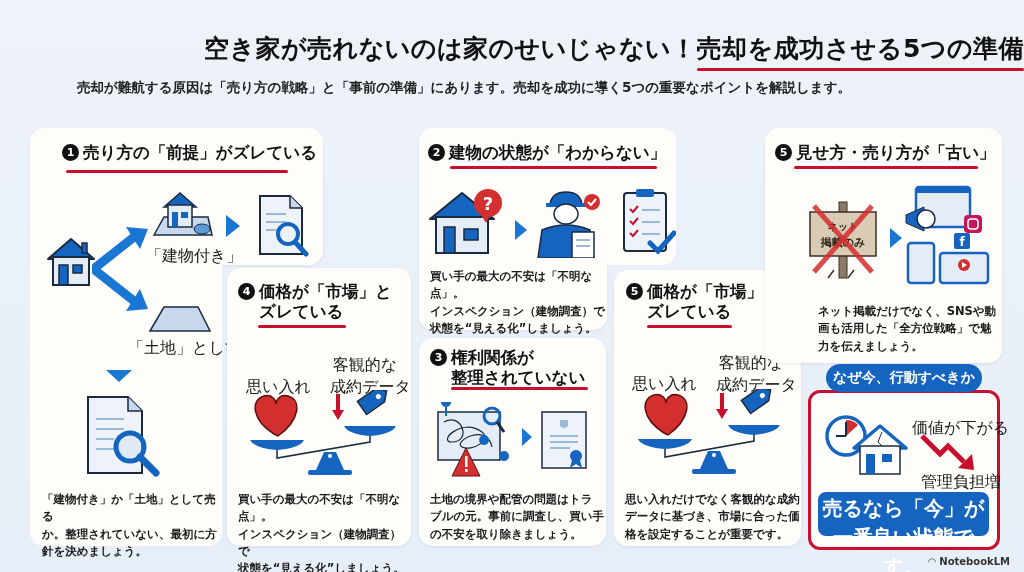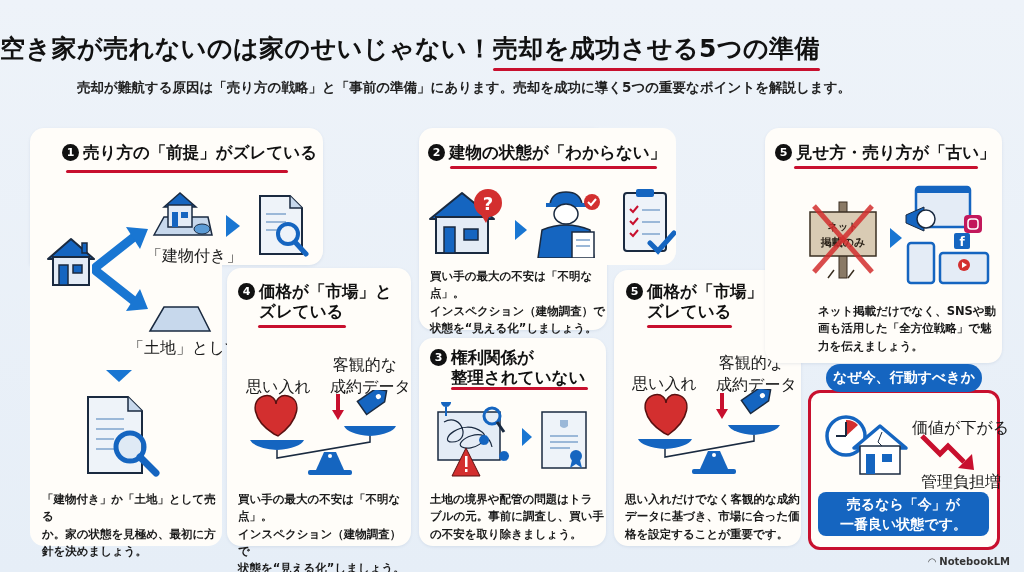--- a/index.html
+++ b/index.html
@@ -5,21 +5,21 @@
   * { box-sizing: border-box; margin: 0; padding: 0; }
   html, body { width: 1024px; height: 572px; overflow: hidden; }
   body {
     background: linear-gradient(180deg, #eef3f9 0%, #e6eef7 100%);
     font-family: "DejaVu Sans", "Liberation Sans", sans-serif;
     color: #1a1a1a;
     position: relative;
   }
   .abs { position: absolute; }
   .title {
-    top: 32px; left: 0; width: 1024px; text-align: left;
+    top: 32px; left: 0; width: 1024px; text-align: right;
     font-size: 25px; font-weight: bold; letter-spacing: 0.5px;
     color: #111;
   }
   .title .hl { position: relative; display: inline-block; }
   .title .hl::after {
     content: ""; position: absolute; left: 0; right: 0; bottom: -6px;
     height: 3px; background: #c8102e; border-radius: 2px;
   }
   .subtitle {
     top: 79px; left: 0; width: 928px; text-align: center;
@@ -42,21 +42,21 @@
   .uline { height: 3px; background: #c8102e; border-radius: 2px; }
   .body-text {
     font-size: 11.5px; font-weight: bold; line-height: 1.5; color: #1a1a1a;
   }
   .lbl { font-size: 16px; font-weight: normal; color: #1a1a1a; text-align: center; white-space: nowrap; }
   .pill {
     background: #1565c0; color: #fff; font-weight: bold; font-size: 14px;
     border-radius: 18px; text-align: center;
   }
   .cta {
-    background: #1565c0; color: #fff; font-weight: bold; font-size: 14px;
+    background: #1565c0; color: #fff; font-weight: bold; font-size: 20px;
     border-radius: 8px; text-align: center; line-height: 1.45;
   }
   .redbox {
     border: 3px solid #c8102e; border-radius: 12px; background: #fffdf9;
   }
   .logo { font-size: 10px; color: #333; font-weight: bold; }
   svg { display: block; }
 </style>
 </head>
 <body>
@@ -119,21 +119,21 @@
   <path d="M44,4 L44,18 L58,18" fill="#c7d8ec" stroke="#1a2a40" stroke-width="1.5"></path>
   <line x1="12" y1="26" x2="40" y2="26" stroke="#9bb8d8" stroke-width="2"></line>
   <line x1="12" y1="36" x2="40" y2="36" stroke="#9bb8d8" stroke-width="2"></line>
   <line x1="12" y1="46" x2="30" y2="46" stroke="#9bb8d8" stroke-width="2"></line>
   <line x1="12" y1="56" x2="30" y2="56" stroke="#9bb8d8" stroke-width="2"></line>
   <circle cx="46" cy="54" r="14" fill="rgba(200,220,240,0.4)" stroke="#1565c0" stroke-width="5"></circle>
   <line x1="56" y1="64" x2="72" y2="80" stroke="#1565c0" stroke-width="7" stroke-linecap="round"></line>
 </svg>
 <div class="abs body-text" style="left:42px;top:491px;width:178px;">
   <div>「建物付き」か「土地」として売る</div>
-  <div>か。家の状態を見極め、最初に方</div>
+  <div>か。整理されていない、最初に方</div>
   <div>針を決めましょう。</div>
 </div>
 
 <div class="abs card" style="left:227px;top:268px;width:184px;height:278px;"></div>
 <div class="abs ctitle" style="left:238px;top:282px;">
   <div><span class="num">4</span><span>価格が「市場」と</span></div>
   <div style="padding-left:21px;">ズレている</div>
 </div>
 <div class="abs uline" style="left:258px;top:325px;width:88px;"></div>
 <div class="abs lbl" style="left:246px;top:377px;width:60px;">思い入れ</div>

